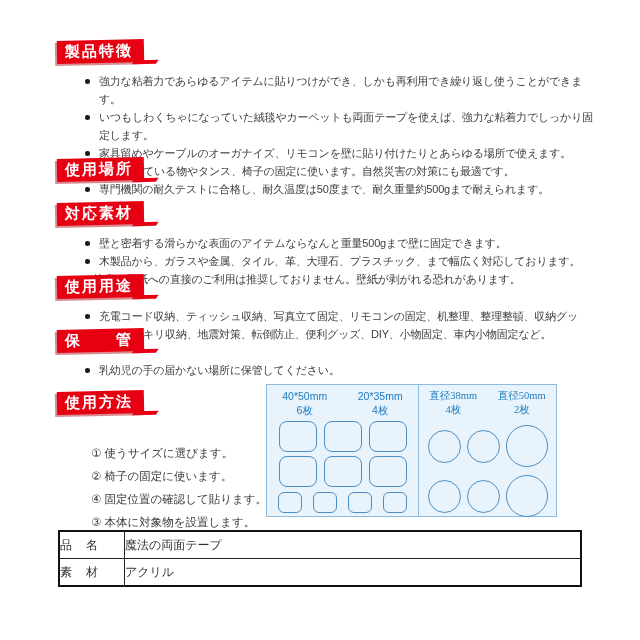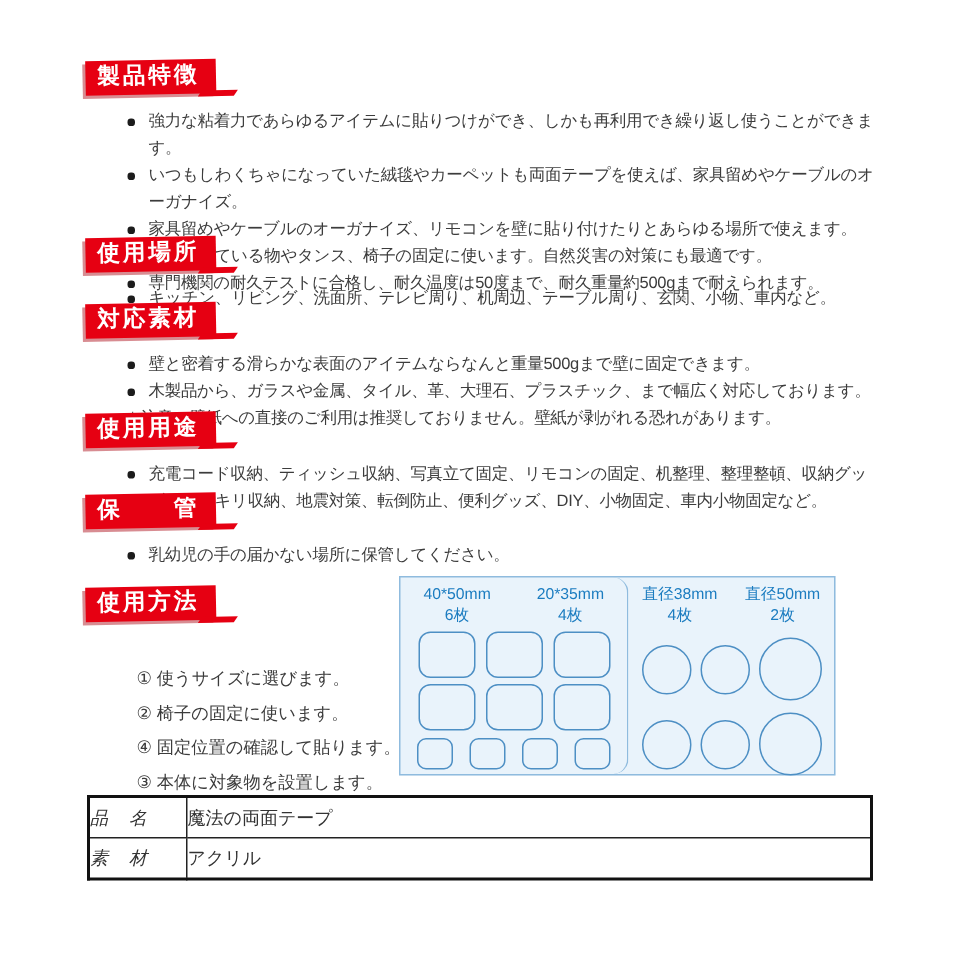--- a/index.html
+++ b/index.html
@@ -38,65 +38,62 @@
     margin:0 0 0 26px;width:510px;
   }
   
   ol.steps{list-style:none;margin:28px 0 0 34px;padding:0;}
   ol.steps li{font-size:11.5px;line-height:23px;white-space:nowrap;}
   
   .diagram{
     position:absolute;left:266px;top:384px;width:291px;height:133px;
     background:#e9f3fb;border:1px solid #8fbbde;display:flex;box-sizing:border-box;
   }
-  .dg-panel{box-sizing:border-box;padding-top:4px;border-radius:10px;}
+  .dg-panel{box-sizing:border-box;padding-top:4px;}
   .dg-left{width:152px;border-right:1px solid #8fbbde;}
-  .dg-right{flex:1;}
+  .dg-right{flex:1;font-family:Liberation Serif, serif;}
   .dg-head{display:flex;justify-content:space-around;color:#1b7cc0;font-size:10.5px;text-align:center;}
   .dg-col div{line-height:14px;}
   .dg-row{display:flex;justify-content:center;align-items:center;gap:7px;margin-top:4px;}
   .rect-lg{width:36px;height:29px;border:1px solid #4d8fc4;border-radius:8px;}
   .dg-row-sm{gap:11px;margin-top:5px;}
   .rect-sm{width:22px;height:19px;border:1px solid #4d8fc4;border-radius:6px;}
   .circ-row{display:flex;justify-content:center;align-items:center;gap:6px;margin-top:8px;}
   .circ-sm{width:31px;height:31px;border:1px solid #4d8fc4;border-radius:50%;}
   .circ-lg{width:40px;height:40px;border:1px solid #4d8fc4;border-radius:50%;}
   
   table.spec{
     position:absolute;left:58px;top:530px;width:524px;
     border-collapse:collapse;border:2px solid #111111;
     font-size:12px;color:#333333;
   }
   table.spec td{border:1px solid #222222;height:26px;padding:0;}
-  td.lbl{width:64px;padding-left:9px;letter-spacing:1px;font-style:italic;}
+  td.lbl{width:64px;padding-left:9px;letter-spacing:1px;}
   td.val{padding-left:13px;}
 </style>
 </head>
 <body>
 
 <section class="sec" style="top:40px">
   <div class="banner">
     <span>製品特徴</span>
   </div>
   <ul class="bullets">
     <li>強力な粘着力であらゆるアイテムに貼りつけができ、しかも再利用でき繰り返し使うことができます。</li>
-    <li>いつもしわくちゃになっていた絨毯やカーペットも両面テープを使えば、家具留めやケーブルのオーガナイズ。</li>
+    <li>いつもしわくちゃになっていた絨毯やカーペットも両面テープを使えば、強力な粘着力でしっかり固定します。</li>
     <li>家具留めやケーブルのオーガナイズ、リモコンを壁に貼り付けたりとあらゆる場所で使えます。</li>
     <li>壁にかけている物やタンス、椅子の固定に使います。自然災害の対策にも最適です。</li>
     <li>専門機関の耐久テストに合格し、耐久温度は50度まで、耐久重量約500gまで耐えられます。</li>
   </ul>
 </section>
 
 <section class="sec" style="top:158px">
   <div class="banner">
     <span>使用場所</span>
   </div>
-  <ul class="bullets">
-    <li>キッチン、リビング、洗面所、テレビ周り、机周辺、テーブル周り、玄関、小物、車内など。</li>
-  </ul>
 </section>
 
 <section class="sec" style="top:202px">
   <div class="banner">
     <span>対応素材</span>
   </div>
   <ul class="bullets">
     <li>壁と密着する滑らかな表面のアイテムならなんと重量500gまで壁に固定できます。</li>
     <li>木製品から、ガラスや金属、タイル、革、大理石、プラスチック、まで幅広く対応しております。</li>
   </ul>

